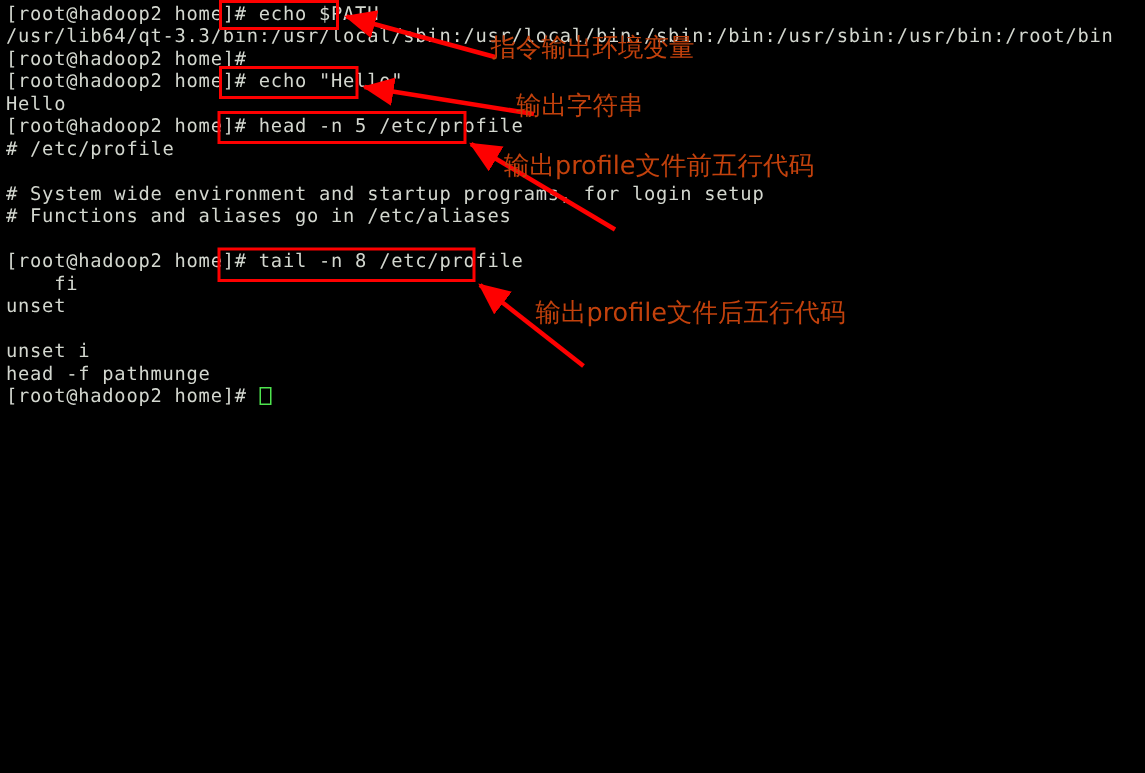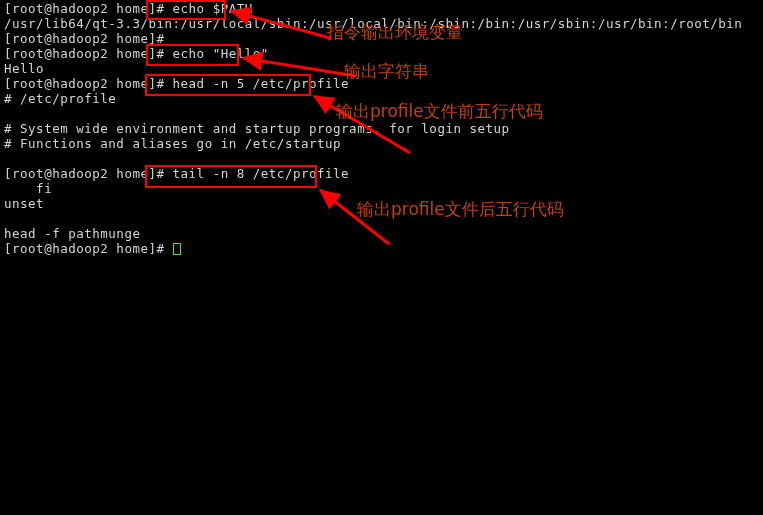--- a/index.html
+++ b/index.html
@@ -84,26 +84,27 @@
   <div class="term-lines">
     <div class="line">[root@hadoop2 home]# echo $PATH</div>
     <div class="line">/usr/lib64/qt-3.3/bin:/usr/local/sbin:/usr/local/bin:/sbin:/bin:/usr/sbin:/usr/bin:/root/bin</div>
     <div class="line">[root@hadoop2 home]#</div>
     <div class="line">[root@hadoop2 home]# echo "Hello"</div>
     <div class="line">Hello</div>
     <div class="line">[root@hadoop2 home]# head -n 5 /etc/profile</div>
     <div class="line"># /etc/profile</div>
     <div class="line blank"></div>
     <div class="line"># System wide environment and startup programs, for login setup</div>
-    <div class="line"># Functions and aliases go in /etc/startup</div>
+    <div class="line"># Functions and aliases go in /etc/aliases</div>
     <div class="line blank"></div>
     <div class="line">[root@hadoop2 home]# tail -n 8 /etc/profile</div>
     <div class="line">    fi</div>
     <div class="line">unset</div>
     <div class="line blank"></div>
+    <div class="line">unset i</div>
     <div class="line">head -f pathmunge</div>
     <div class="line"><span>[root@hadoop2 home]# </span><span class="cursor"></span></div>
   </div>
 
   <div class="hl-box" style="left:146px; top:0px; width:80px; height:20px;"></div>
   <div class="hl-box" style="left:146px; top:44px; width:93px; height:22px;"></div>
   <div class="hl-box" style="left:145px; top:74px; width:166px; height:22px;"></div>
   <div class="hl-box" style="left:145px; top:165px; width:172px; height:23px;"></div>
 
   <svg class="arrows" viewBox="0 0 763 515" xmlns="http://www.w3.org/2000/svg">

